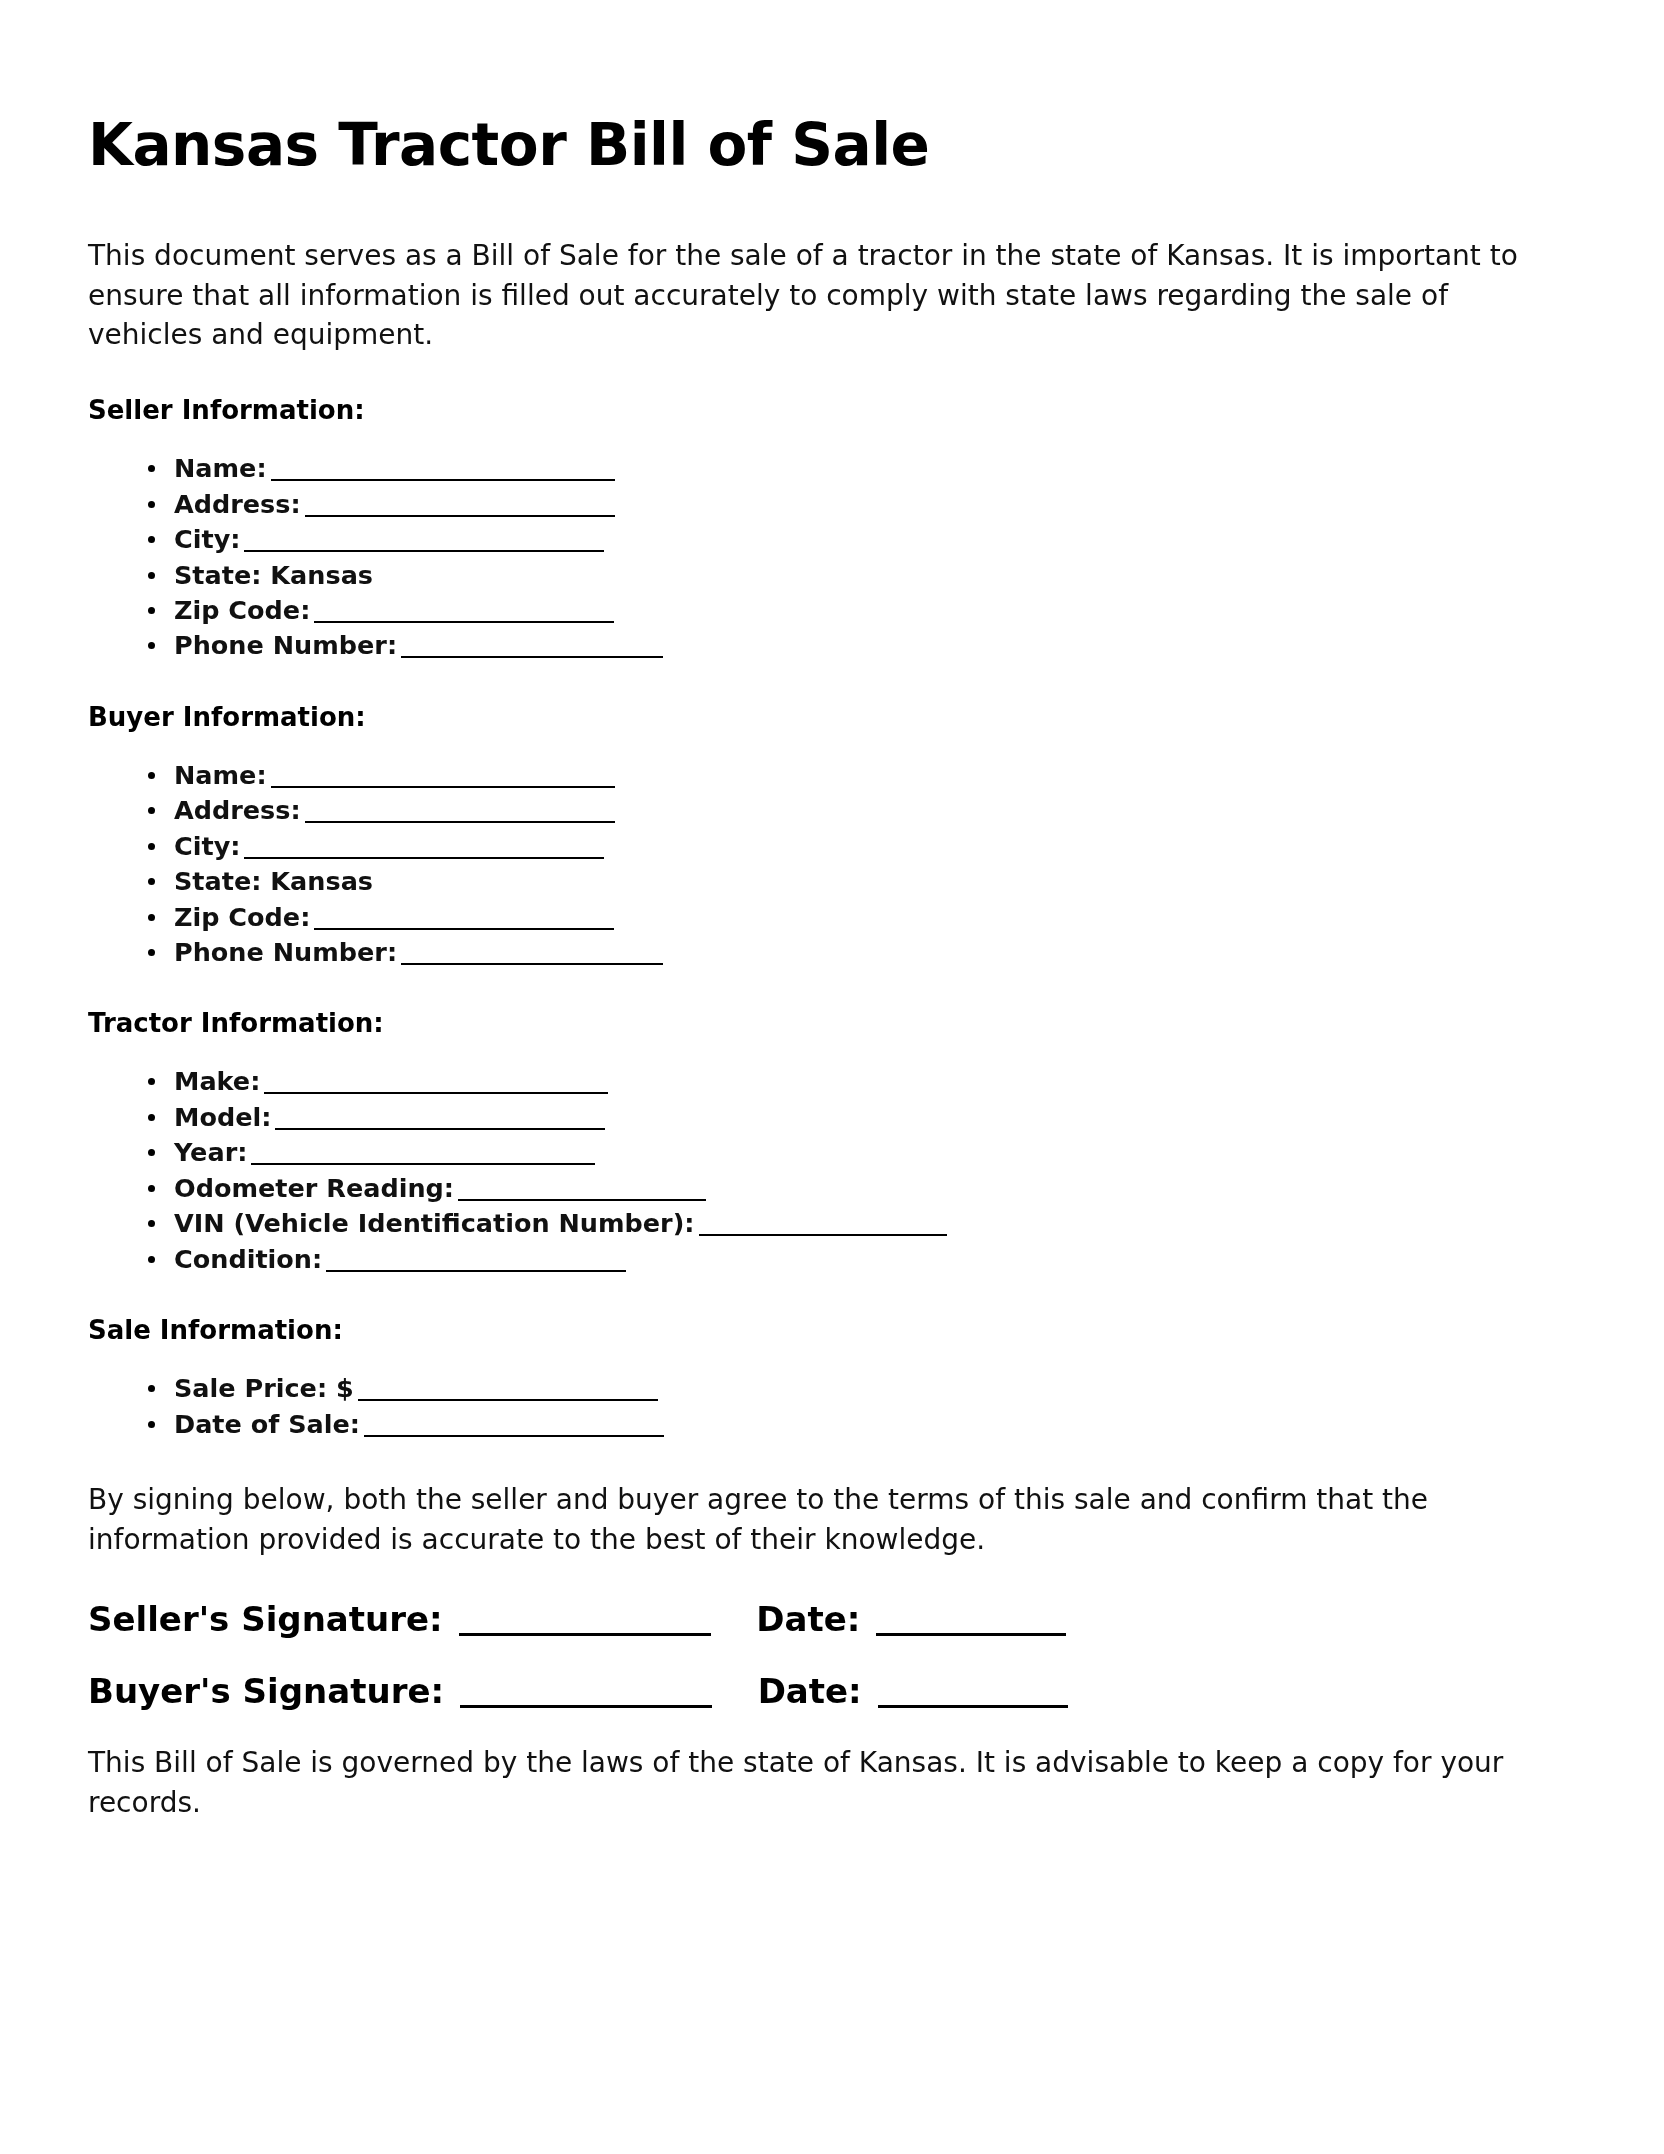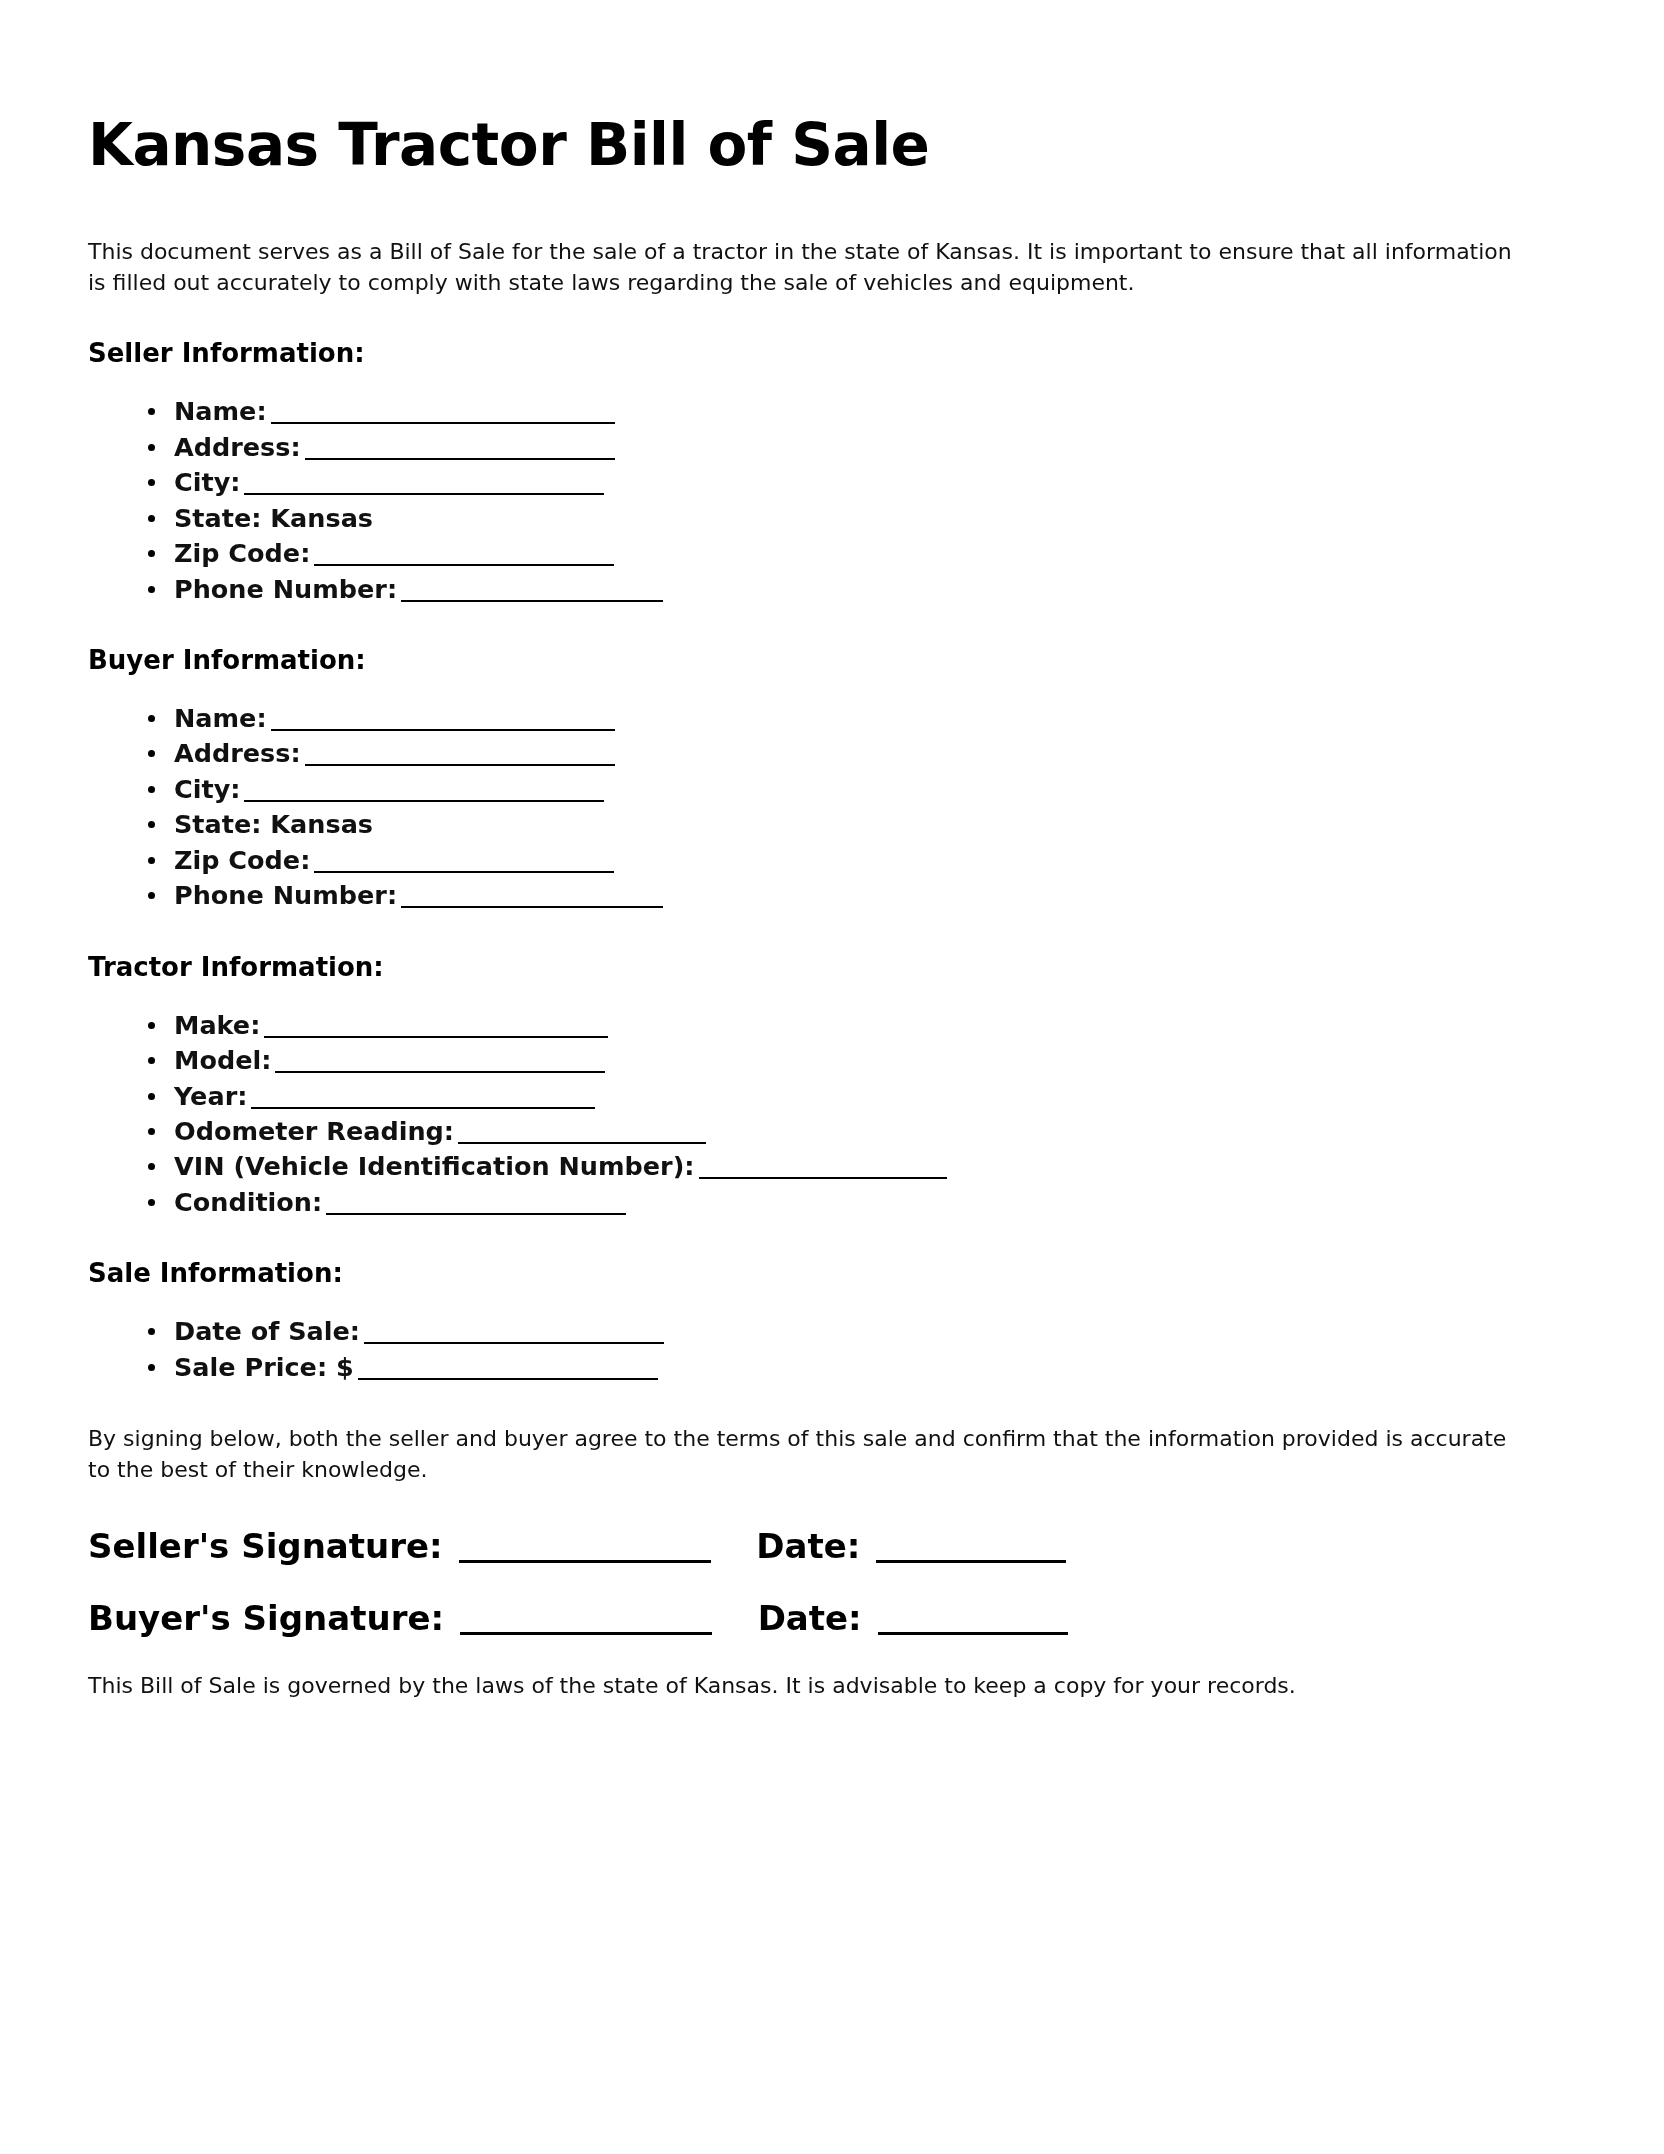--- a/index.html
+++ b/index.html
@@ -26,21 +26,21 @@
   }
   .doc-title {
     font-size: 58px;
     font-weight: bold;
     letter-spacing: -0.5px;
     line-height: 1.12;
     margin: 0 0 58px 0;
     color: #000;
   }
   .para {
-    font-size: 22px;
+    font-size: 28px;
     line-height: 1.42;
     margin: 0 0 40px 0;
     max-width: 1430px;
     color: #111;
   }
   .section-heading {
     font-size: 26px;
     font-weight: bold;
     margin: 0 0 26px 0;
     color: #000;
@@ -139,22 +139,22 @@
       <li><span>Make:</span><span class="blank" style="width: 344px;"></span></li>
       <li><span>Model:</span><span class="blank" style="width: 330px;"></span></li>
       <li><span>Year:</span><span class="blank" style="width: 344px;"></span></li>
       <li><span>Odometer Reading:</span><span class="blank" style="width: 248px;"></span></li>
       <li><span>VIN (Vehicle Identification Number):</span><span class="blank" style="width: 248px;"></span></li>
       <li><span>Condition:</span><span class="blank" style="width: 300px;"></span></li>
     </ul>
 
   <div class="section-heading">Sale Information:</div>
   <ul class="fields mt-sale">
+      <li><span>Sale Price: $</span><span class="blank" style="width: 300px;"></span></li>
       <li><span>Date of Sale:</span><span class="blank" style="width: 300px;"></span></li>
-      <li><span>Sale Price: $</span><span class="blank" style="width: 300px;"></span></li>
     </ul>
 
   <p class="para">By signing below, both the seller and buyer agree to the terms of this sale and confirm that the information provided is accurate to the best of their knowledge.</p>
 
   <div class="sig-row">
     <span>Seller's Signature:</span>
     <span class="blank" style="width: 252px;"></span>
     <span class="sig-gap"></span>
     <span>Date:</span>
     <span class="blank" style="width: 190px;"></span>

